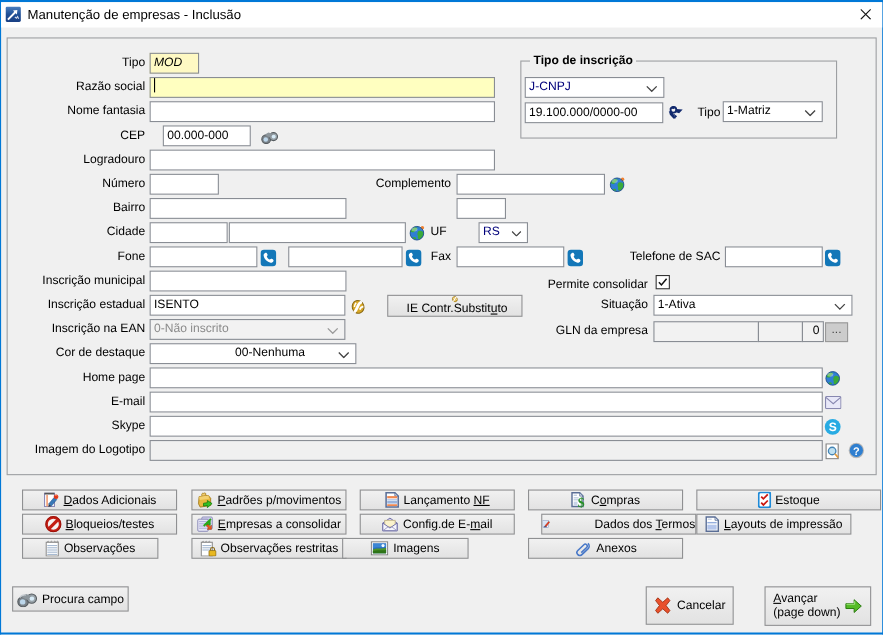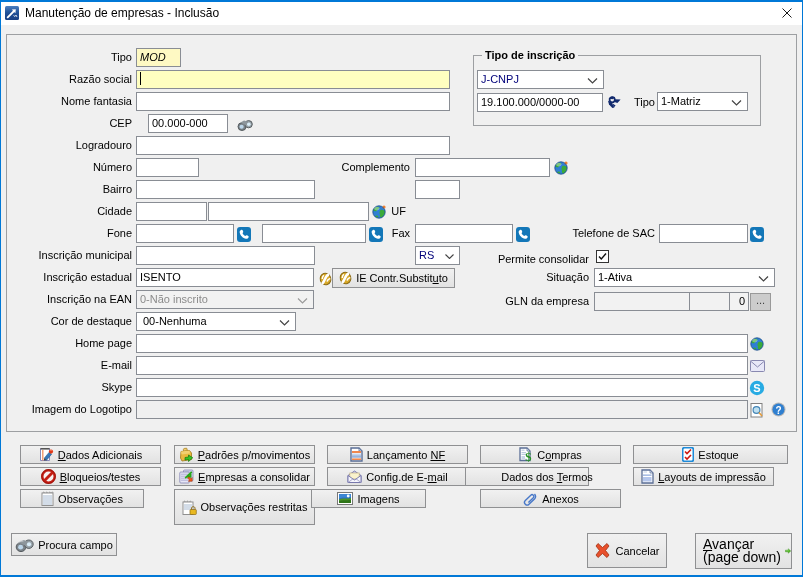--- a/index.html
+++ b/index.html
@@ -95,31 +95,31 @@
   <div class="inp" style="left:136px;top:334px;width:612px;"></div>
   <div class="inp" style="left:136px;top:356px;width:612px;"></div>
   <div class="inp" style="left:136px;top:378px;width:612px;"></div>
   <div class="inp dis" style="left:136px;top:400px;width:612px;background:#f0f0f0;"></div>
 
   <div class="inp dis" style="left:136px;top:290px;width:178px;color:#8b8b8b;background:#f2f2f2;">0-Não inscrito
     <svg class="chev" width="11" height="6" viewBox="0 0 11 6">
         <path d="M1 0.5 L5.5 5 L10 0.5" stroke="#9a9a9a" stroke-width="1.2" fill="none"></path>
       </svg>
   </div>
-  <div class="inp" style="left:136px;top:312px;width:160px;padding-left:6px;">00-Nenhuma
+  <div class="inp" style="left:136px;top:312px;width:188px;padding-left:34px;text-align:center;">00-Nenhuma
     <svg class="chev" width="11" height="6" viewBox="0 0 11 6">
         <path d="M1 0.5 L5.5 5 L10 0.5" stroke="#444" stroke-width="1.2" fill="none"></path>
       </svg>
   </div>
   <div class="inp" style="left:594px;top:268px;width:181px;">1-Ativa
     <svg class="chev" width="11" height="6" viewBox="0 0 11 6">
         <path d="M1 0.5 L5.5 5 L10 0.5" stroke="#444" stroke-width="1.2" fill="none"></path>
       </svg>
   </div>
-  <div class="inp" style="left:415px;top:202px;width:45px;color:#00007a;margin-top:44px;">RS
+  <div class="inp" style="left:435px;top:202px;width:45px;color:#00007a;">RS
     <svg class="chev" width="9" height="5" viewBox="0 0 9 5">
         <path d="M0.5 0.5 L4.5 4.5 L8.5 0.5" stroke="#444" stroke-width="1.1" fill="none"></path>
       </svg>
   </div>
 
   <fieldset style="position:absolute;left:473px;top:49px;width:288px;height:77px;border:1px solid #9d9fa2;margin:0;padding:0;box-sizing:border-box;">
     <legend style="font-weight:bold;font-size:11px;margin-left:8px;padding:0 3px;">Tipo de inscrição</legend>
   </fieldset>
   <div class="inp" style="left:477px;top:70px;width:127px;color:#00007a;">J-CNPJ
     <svg class="chev" width="11" height="6" viewBox="0 0 11 6">
@@ -138,21 +138,21 @@
     <svg width="11" height="11" viewBox="0 0 11 11" style="position:absolute;left:0;top:0;">
         <path d="M2 5.5 L4.3 8 L9 2.5" stroke="#111" stroke-width="1.4" fill="none"></path>
       </svg>
   </div>
 
   <div class="inp dis" style="left:594px;top:292px;width:96px;background:#f2f2f2;"></div>
   <div class="inp dis" style="left:689px;top:292px;width:41px;background:#f2f2f2;"></div>
   <div class="inp dis" style="left:729px;top:292px;width:20px;background:#f2f2f2;text-align:right;padding:0 3px;">0</div>
   <div style="position:absolute;left:750px;top:293px;width:21px;height:18px;background:#ccc;border:1px solid #999;box-sizing:border-box;text-align:center;line-height:13px;color:#444;">...</div>
 
-  <div class="gbtn" style="left:332px;top:268px;width:123px;height:20px;">
+  <div class="gbtn" style="left:352px;top:268px;width:123px;height:20px;flex-direction:column;">
     <svg width="13" height="14" viewBox="0 0 13 14">
         <ellipse cx="6.5" cy="7" rx="5.3" ry="5.8" fill="#d8a827" stroke="#8a6914" stroke-width="1" transform="rotate(-18 6.5 7)"></ellipse>
         <path d="M10 2.5 C5.5 3.5 6.5 9.5 3 11.8" stroke="#fff" stroke-width="2.6" fill="none"></path>
         <path d="M11.3 6.5 C9 7 8.5 8 8 9.5" stroke="#fff" stroke-width="1.6" fill="none"></path>
         <path d="M4.8 3.2 C3.5 4.5 3.2 6 3.2 7" stroke="#fff" stroke-width="1.4" fill="none"></path>
       </svg>
     <span class="tx">IE Contr.Substit<u>u</u>to</span>
   </div>
 
   <svg style="position:absolute;left:237px;top:118px;" width="16" height="13" viewBox="0 0 16 13">
@@ -283,21 +283,21 @@
   <div class="gbtn" style="left:480px;top:445px;width:141px;height:19px;">
     <svg width="14" height="16" viewBox="0 0 14 16">
         <path d="M1 1 L8 1 L11 4 L11 13.5 L1 13.5 Z" fill="#fff" stroke="#5a6e96" stroke-width="1.3"></path>
         <path d="M8 1 L8 4 L11 4 Z" fill="#d8e0f0" stroke="#5a6e96" stroke-width="0.7"></path>
         <path d="M2.5 3.2h3M2.5 5.6h4.5M2.5 7.4h4.5" stroke="#a8bcd8" stroke-width="0.9"></path>
         <rect x="2.5" y="9" width="3.5" height="3.5" fill="#c8d4e8"></rect>
         <text x="9.3" y="13.5" font-family="Liberation Serif" font-size="12.5" font-weight="bold" fill="#289028" text-anchor="middle">$</text>
       </svg>
     <span class="tx">C<u>o</u>mpras</span>
   </div>
-  <div class="gbtn" style="left:633px;top:445px;width:155px;height:19px;text-align:right;">
+  <div class="gbtn" style="left:633px;top:445px;width:168px;height:19px;text-align:right;">
     <svg width="12" height="15" viewBox="0 0 12 15">
         <rect x="0.6" y="0.6" width="10.8" height="13.8" rx="2" fill="#fff" stroke="#1e8ad8" stroke-width="1.8"></rect>
         <path d="M3 4.5 L5 6.5 L9 2.5" stroke="#cc1810" stroke-width="1.6" fill="none"></path>
         <path d="M3 10 L5 12 L9 8" stroke="#cc1810" stroke-width="1.6" fill="none"></path>
       </svg>
     <span class="tx">Estoque</span>
   </div>
 
   <div class="gbtn" style="left:20px;top:467px;width:141px;height:19px;">
     <svg width="15" height="15" viewBox="0 0 15 15">
@@ -320,21 +320,21 @@
   </div>
   <div class="gbtn" style="left:327px;top:467px;width:141px;height:19px;">
     <svg width="15" height="14" viewBox="0 0 15 14">
         <path d="M1 5.5 L7.5 1 L14 5.5 L14 12.5 L1 12.5 Z" fill="#d0d0ee" stroke="#7070a8" stroke-width="0.9"></path>
         <rect x="2.8" y="3" width="9.4" height="6" fill="#faf2cc" stroke="#c0b080" stroke-width="0.7"></rect>
         <path d="M1 5.5 L7.5 10 L14 5.5 L14 12.5 L1 12.5 Z" fill="#f4f4fc" stroke="#7070a8" stroke-width="0.9"></path>
         <path d="M1 12.5 L6 8.8 M14 12.5 L9 8.8" stroke="#9898c0" stroke-width="0.8" fill="none"></path>
       </svg>
     <span class="tx">Config.de E-<u>m</u>ail</span>
   </div>
-  <div class="gbtn" style="left:465px;top:467px;width:124px;height:19px;gap:36px;">
+  <div class="gbtn" style="left:492px;top:467px;width:141px;height:19px;gap:36px;">
     <svg width="15" height="15" viewBox="0 0 15 15">
         <rect x="1" y="1" width="10.5" height="12.5" fill="#f4f8ff" stroke="#8898c0"></rect>
         <rect x="2.2" y="2.2" width="8" height="8.5" fill="#c8d8f0"></rect>
         <path d="M3 3.5h6M3 5.5h6M3 7.5h6M3 9.5h4" stroke="#eef4fc" stroke-width="0.9"></path>
         <rect x="2.5" y="11.5" width="5.5" height="1.6" fill="#1a2a88"></rect>
         <path d="M4.8 10.5 L11.5 2.5 L13.5 4.2 L6.8 12.2 Z" fill="#e83818" stroke="#9a2008" stroke-width="0.6"></path>
         <path d="M11.5 2.5 L13.5 4.2 L14 2.2 Z" fill="#88c8c0"></path>
         <path d="M4.8 10.5 L6.8 12.2 L4.2 13 Z" fill="#555"></path>
       </svg>
     <span class="tx">Dados dos <u>T</u>ermos</span>
@@ -351,21 +351,21 @@
   </div>
 
   <div class="gbtn" style="left:20px;top:489px;width:124px;height:19px;">
     <svg width="13" height="15" viewBox="0 0 13 15">
         <rect x="1" y="2" width="11" height="12.5" fill="#fff" stroke="#909090"></rect>
         <path d="M2 5h9M2 7h9M2 9h9M2 11h9M2 13h9" stroke="#9db2cc" stroke-width="0.9"></path>
         <path d="M2 2 C2 0.7 3.5 0.7 3.5 2 M5 2 C5 0.7 6.5 0.7 6.5 2 M8 2 C8 0.7 9.5 0.7 9.5 2 M10.5 2 C10.5 0.7 12 0.7 12 2" stroke="#909090" fill="none" stroke-width="0.8"></path>
       </svg>
     <span class="tx">Observações</span>
   </div>
-  <div class="gbtn" style="left:174px;top:489px;width:141px;height:36px;">
+  <div class="gbtn" style="left:174px;top:489px;width:141px;height:19px;">
     <svg width="15" height="15" viewBox="0 0 15 15">
         <rect x="1" y="2" width="10" height="12.5" fill="#fff" stroke="#909090"></rect>
         <path d="M2 5h8M2 7h8M2 9h8" stroke="#9db2cc" stroke-width="0.9"></path>
         <path d="M2 2 C2 0.7 3.3 0.7 3.3 2 M4.8 2 C4.8 0.7 6.1 0.7 6.1 2 M7.6 2 C7.6 0.7 8.9 0.7 8.9 2" stroke="#909090" fill="none" stroke-width="0.8"></path>
         <rect x="8" y="9.5" width="6.3" height="5" rx="0.8" fill="#e8b820" stroke="#8a6914" stroke-width="0.7"></rect>
         <path d="M9.5 9.5 L9.5 8.2 C9.5 6.2 13 6.2 13 8.2 L13 9.5" fill="none" stroke="#8a6914" stroke-width="1"></path>
       </svg>
     <span class="tx">Observações restritas</span>
   </div>
   <div class="gbtn" style="left:311px;top:489px;width:115px;height:19px;">
@@ -397,19 +397,19 @@
       </svg>
     <span class="tx">Procura campo</span>
   </div>
   <div class="gbtn" style="left:587px;top:533px;width:80px;height:35px;">
     <svg width="17" height="17" viewBox="0 0 17 17">
         <path d="M2 4 L4 1.5 L8.5 5.5 L13 1.5 L15 4 L11.5 8.5 L15 13 L13 15.5 L8.5 11.5 L4 15.5 L2 13 L5.5 8.5 Z" fill="#e8502c" stroke="#a03010" stroke-width="0.8"></path>
       </svg>
     <span class="tx">Cancelar</span>
   </div>
   <div class="gbtn" style="left:695px;top:533px;width:97px;height:36px;justify-content:flex-start;">
-    <span class="tx" style="margin-left:7px;line-height:13px;font-size:14px;"><u>A</u>vançar<br>(page down)</span>
+    <span class="tx" style="margin-left:7px;line-height:13px;font-size:11px;"><u>A</u>vançar<br>(page down)</span>
     <svg style="margin-left:4px;" width="16" height="14" viewBox="0 0 16 14">
         <path d="M1 4.8 L8.5 4.8 L8.5 1.2 L15 7 L8.5 12.8 L8.5 9.2 L1 9.2 Z" fill="#55bc26" stroke="#2a7a10" stroke-width="0.9"></path>
         <path d="M1.5 5.3 L9 5.3 L9 2.5" stroke="#a8e888" stroke-width="0.9" fill="none"></path>
       </svg>
   </div>
 </div>
 
 </body></html>

